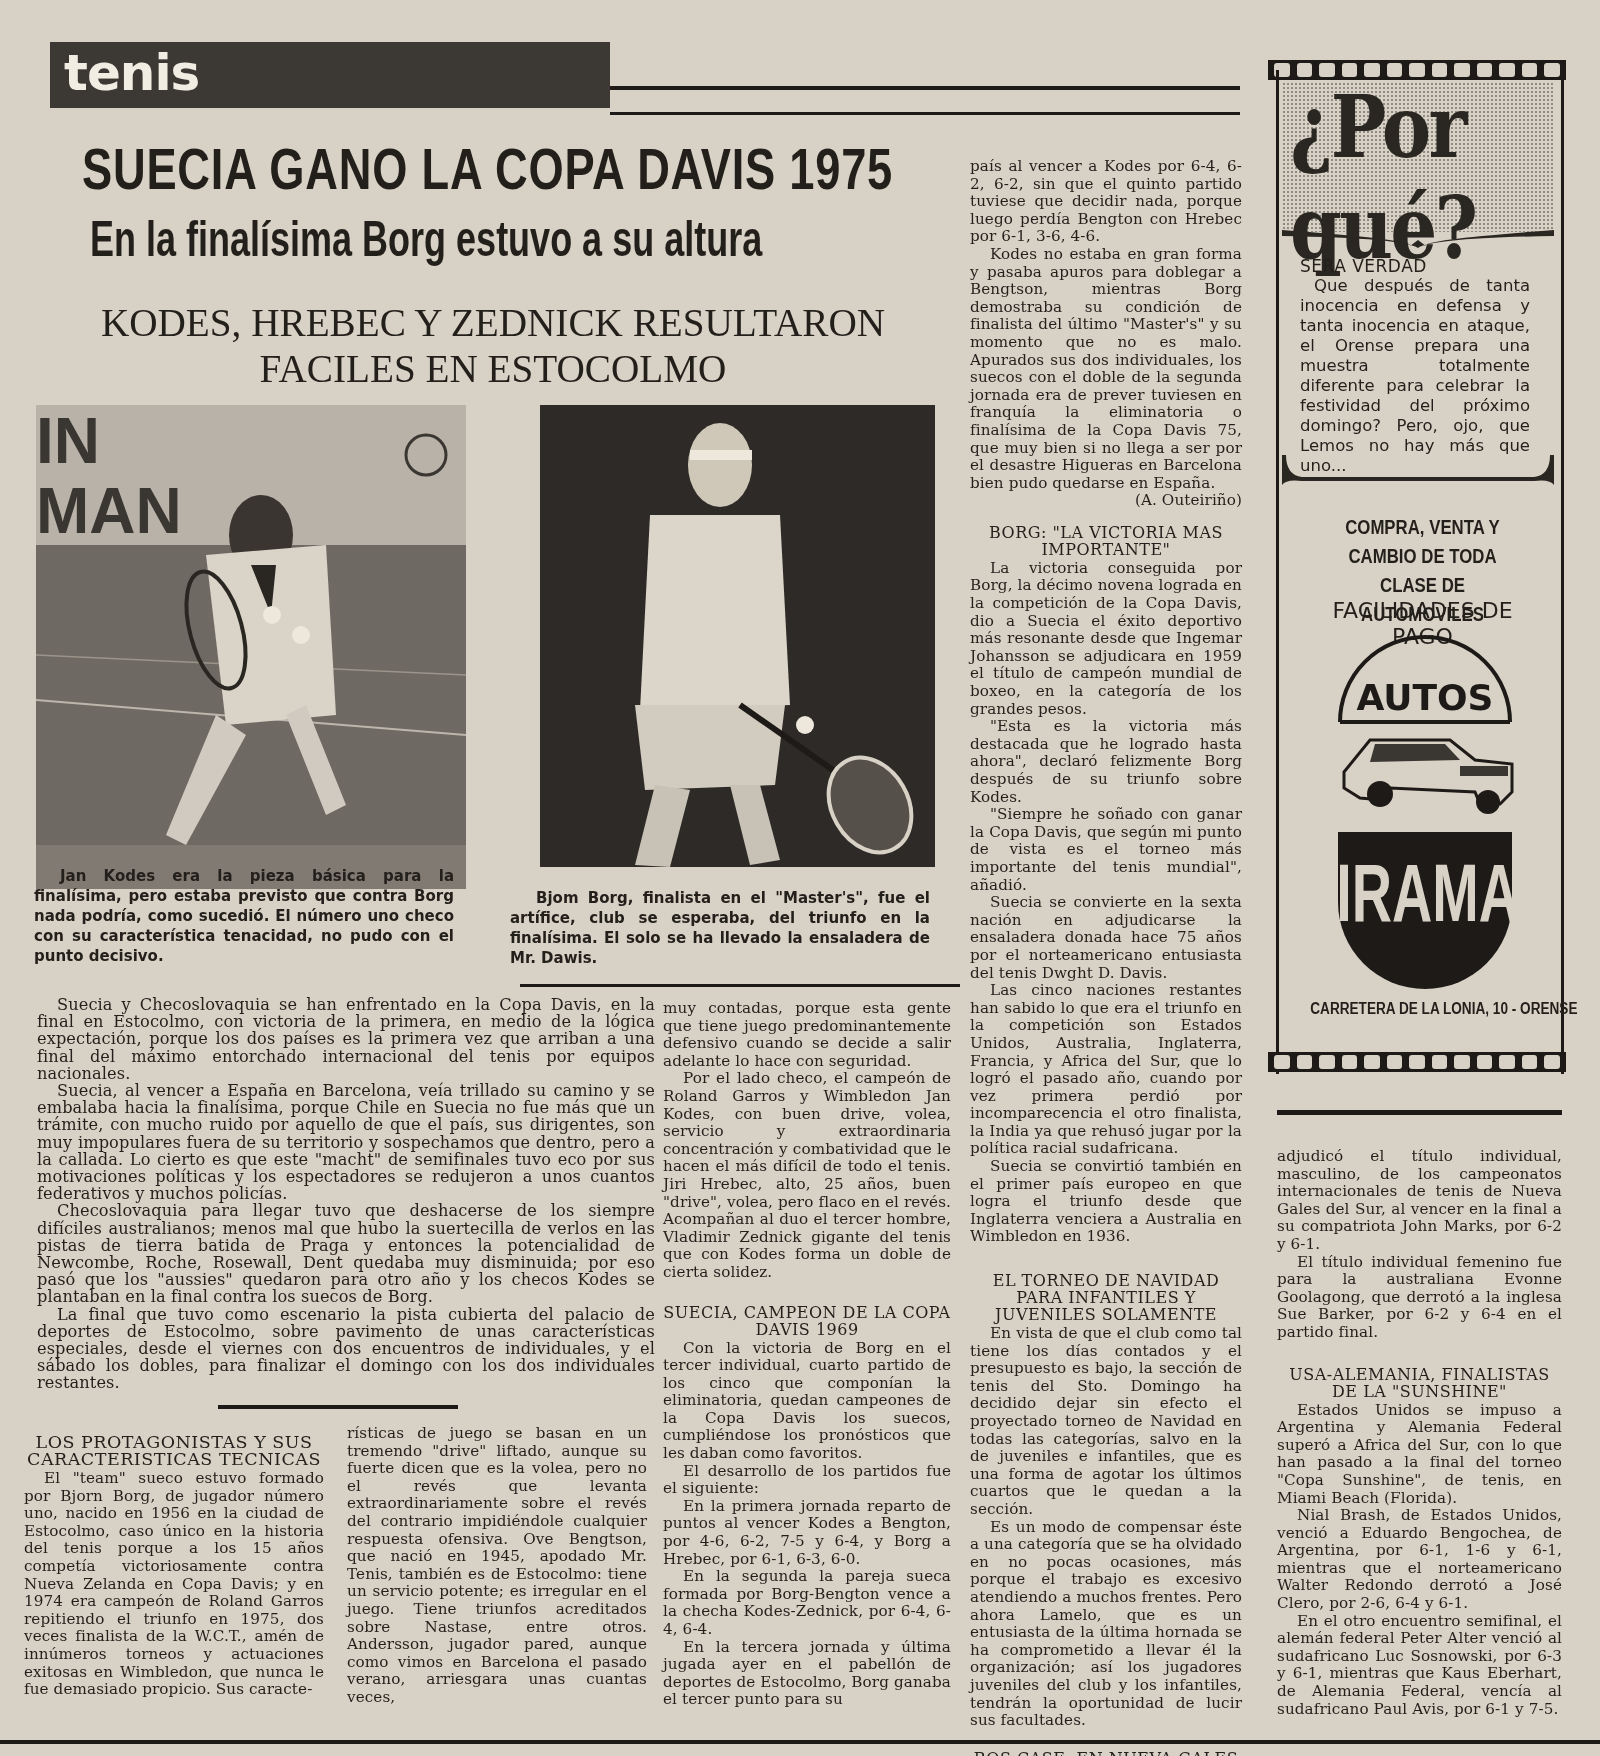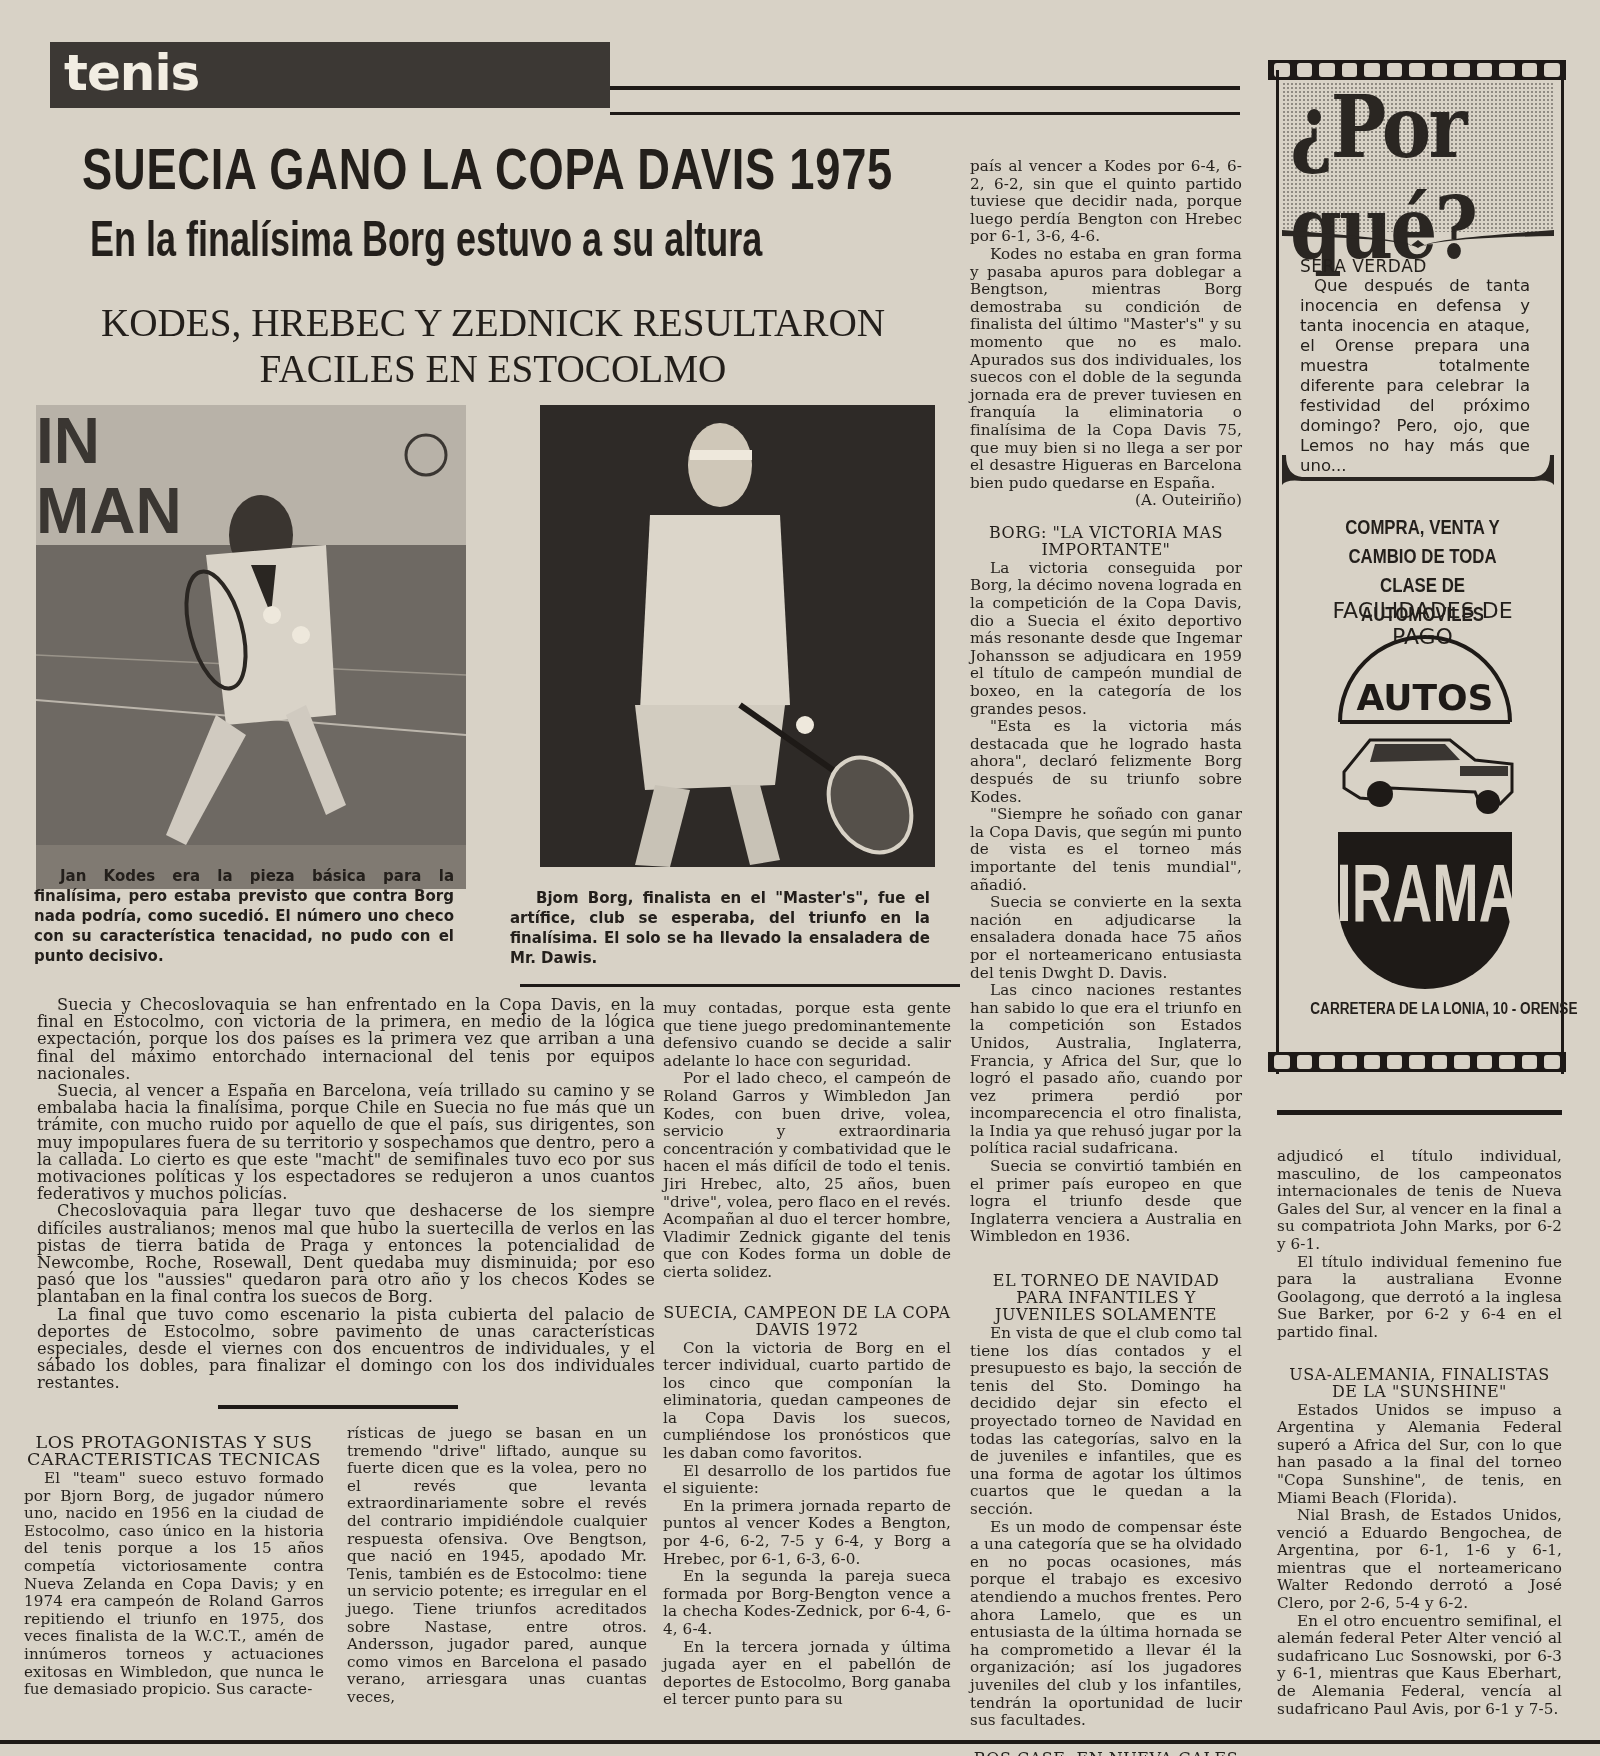--- a/index.html
+++ b/index.html
@@ -104,21 +104,21 @@
   <p>El "team" sueco estuvo formado por Bjorn Borg, de jugador número uno, nacido en 1956 en la ciudad de Estocolmo, caso único en la historia del tenis porque a los 15 años competía victoriosamente contra Nueva Zelanda en Copa Davis; y en 1974 era campeón de Roland Garros repitiendo el triunfo en 1975, dos veces finalista de la W.C.T., amén de innúmeros torneos y actuaciones exitosas en Wimbledon, que nunca le fue demasiado propicio. Sus caracte-</p>
 </div>
 
 <div class="col" style="left:347px;top:1425px;width:300px;">
   <p class="noind">rísticas de juego se basan en un tremendo "drive" liftado, aunque su fuerte dicen que es la volea, pero no el revés que levanta extraordinariamente sobre el revés del contrario impidiéndole cualquier respuesta ofensiva. Ove Bengtson, que nació en 1945, apodado Mr. Tenis, también es de Estocolmo: tiene un servicio potente; es irregular en el juego. Tiene triunfos acreditados sobre Nastase, entre otros. Andersson, jugador pared, aunque como vimos en Barcelona el pasado verano, arriesgara unas cuantas veces,</p>
 </div>
 
 <div class="col" style="left:663px;top:1000px;width:288px;">
   <p class="noind">muy contadas, porque esta gente que tiene juego predominantemente defensivo cuando se decide a salir adelante lo hace con seguridad.</p>
   <p>Por el lado checo, el campeón de Roland Garros y Wimbledon Jan Kodes, con buen drive, volea, servicio y extraordinaria concentración y combatividad que le hacen el más difícil de todo el tenis. Jiri Hrebec, alto, 25 años, buen "drive", volea, pero flaco en el revés. Acompañan al duo el tercer hombre, Vladimir Zednick gigante del tenis que con Kodes forma un doble de cierta solidez.</p>
-  <div class="sub" style="margin-top:22px;">SUECIA, CAMPEON DE LA COPA DAVIS 1972</div>
+  <div class="sub" style="margin-top:22px;">SUECIA, CAMPEON DE LA COPA DAVIS 1969</div>
   <p>Con la victoria de Borg en el tercer individual, cuarto partido de los cinco que componían la eliminatoria, quedan campeones de la Copa Davis los suecos, cumpliéndose los pronósticos que les daban como favoritos.</p>
   <p>El desarrollo de los partidos fue el siguiente:</p>
   <p>En la primera jornada reparto de puntos al vencer Kodes a Bengton, por 4-6, 6-2, 7-5 y 6-4, y Borg a Hrebec, por 6-1, 6-3, 6-0.</p>
   <p>En la segunda la pareja sueca formada por Borg-Bengton vence a la checha Kodes-Zednick, por 6-4, 6-4, 6-4.</p>
   <p>En la tercera jornada y última jugada ayer en el pabellón de deportes de Estocolmo, Borg ganaba el tercer punto para su</p>
 </div>
 
 <div class="col" style="left:970px;top:158px;width:272px;">
   <p class="noind">país al vencer a Kodes por 6-4, 6-2, 6-2, sin que el quinto partido tuviese que decidir nada, porque luego perdía Bengton con Hrebec por 6-1, 3-6, 4-6.</p>
   <p>Kodes no estaba en gran forma y pasaba apuros para doblegar a Bengtson, mientras Borg demostraba su condición de finalista del último "Master's" y su momento que no es malo. Apurados sus dos individuales, los suecos con el doble de la segunda jornada era de prever tuviesen en franquía la eliminatoria o finalísima de la Copa Davis 75, que muy bien si no llega a ser por el desastre Higueras en Barcelona bien pudo quedarse en España.</p>
@@ -136,21 +136,21 @@
   <div class="sub" style="margin-top:20px;">ROS CASE, EN NUEVA GALES</div>
 
 </div>
 
 <div class="rule" style="left:1277px;top:1110px;width:285px;height:5px;"></div>
 <div class="col" style="left:1277px;top:1148px;width:285px;">
   <p class="noind">adjudicó el título individual, masculino, de los campeonatos internacionales de tenis de Nueva Gales del Sur, al vencer en la final a su compatriota John Marks, por 6-2 y 6-1.</p>
   <p>El título individual femenino fue para la australiana Evonne Goolagong, que derrotó a la inglesa Sue Barker, por 6-2 y 6-4 en el partido final.</p>
   <div class="sub" style="margin-top:24px;">USA-ALEMANIA, FINALISTAS DE LA "SUNSHINE"</div>
   <p>Estados Unidos se impuso a Argentina y Alemania Federal superó a Africa del Sur, con lo que han pasado a la final del torneo "Copa Sunshine", de tenis, en Miami Beach (Florida).</p>
-  <p>Nial Brash, de Estados Unidos, venció a Eduardo Bengochea, de Argentina, por 6-1, 1-6 y 6-1, mientras que el norteamericano Walter Redondo derrotó a José Clero, por 2-6, 5-4 y 6-2.</p>
+  <p>Nial Brash, de Estados Unidos, venció a Eduardo Bengochea, de Argentina, por 6-1, 1-6 y 6-1, mientras que el norteamericano Walter Redondo derrotó a José Clero, por 2-6, 6-4 y 6-1.</p>
   <p>En el otro encuentro semifinal, el alemán federal Peter Alter venció al sudafricano Luc Sosnowski, por 6-3 y 6-1, mientras que Kaus Eberhart, de Alemania Federal, vencía al sudafricano Paul Avis, por 6-1 y 7-5.</p>
 </div>
 
 <div class="rule" style="left:0;top:1740px;width:1600px;height:4px;"></div>
 
 <div class="film" style="left:1268px;top:60px;width:298px;">
   <span></span>
     <span></span>
     <span></span>
     <span></span>

